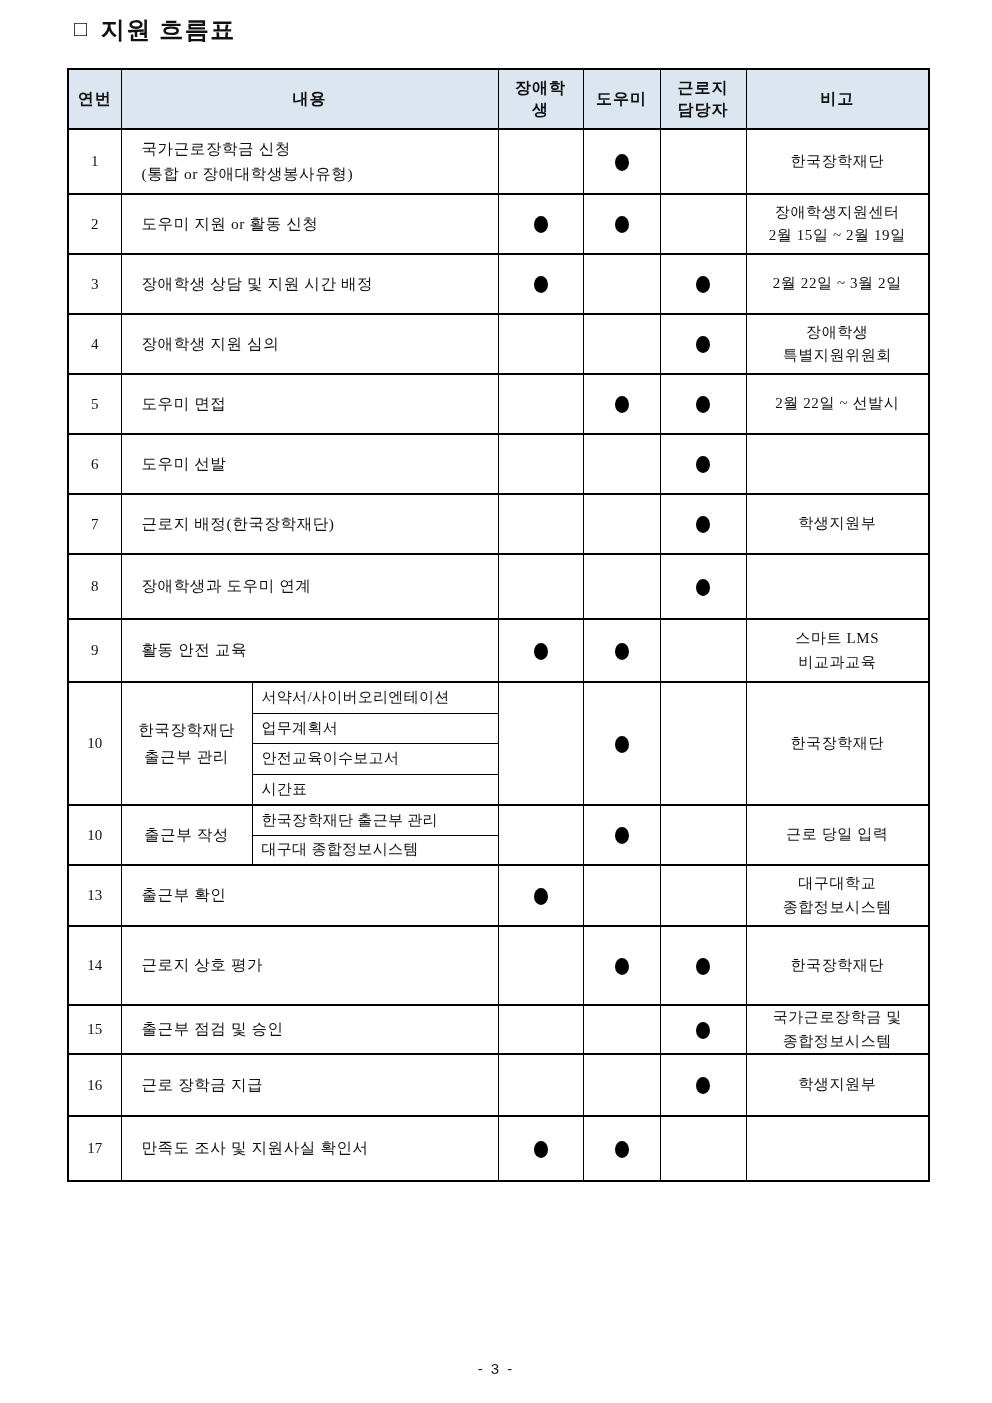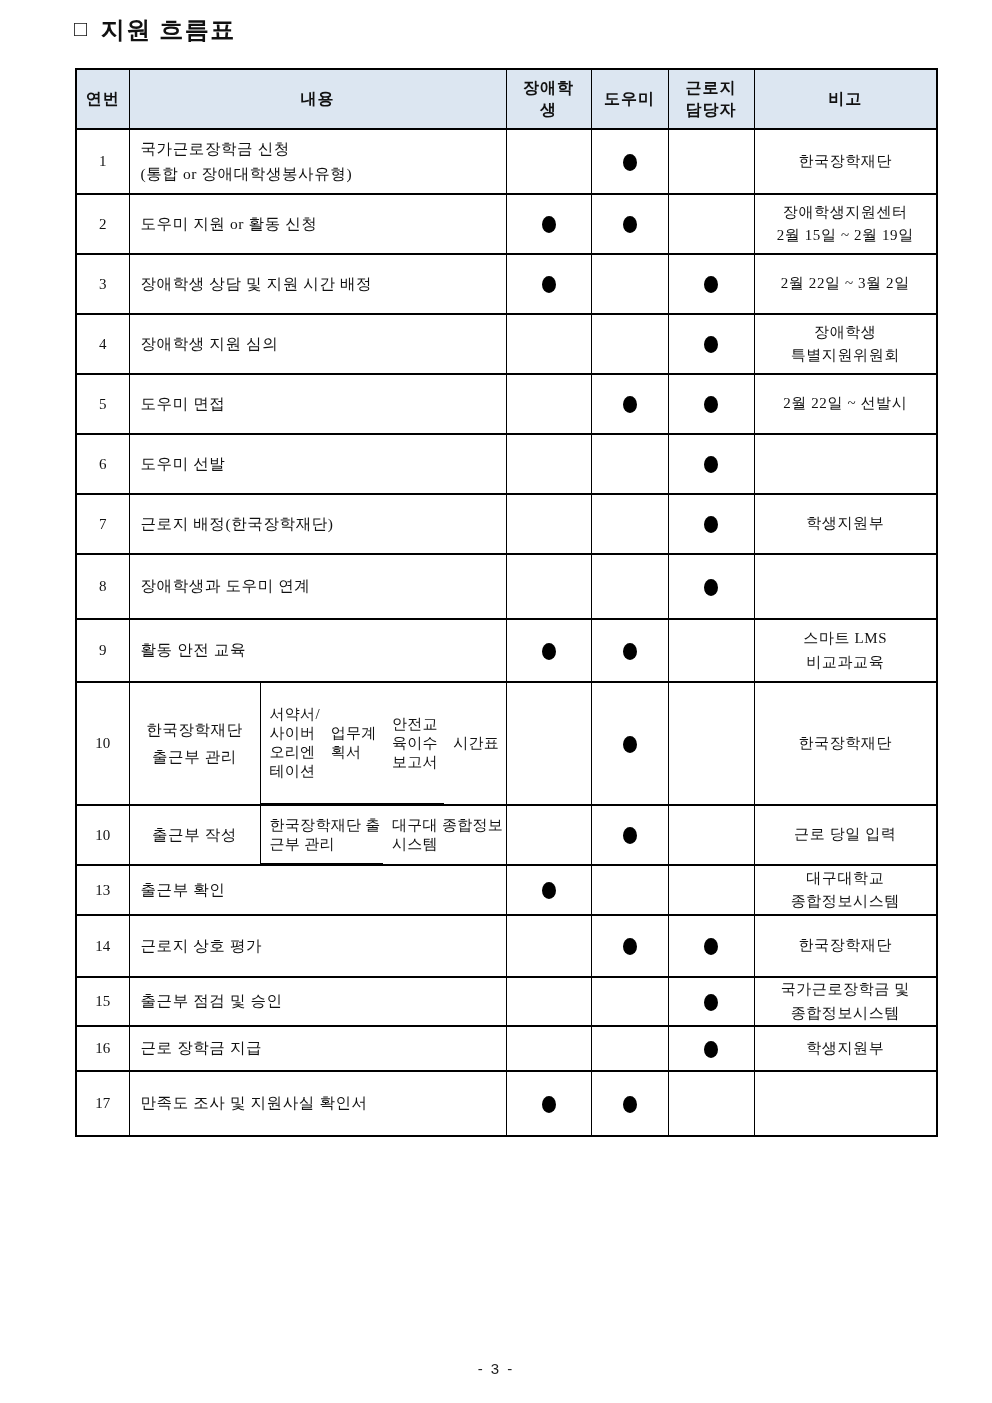--- a/index.html
+++ b/index.html
@@ -8,51 +8,51 @@
     font-family:"Liberation Serif","DejaVu Serif",serif; color:#111111;
     overflow:hidden;
   }
   .doc-title {
     position:absolute; left:74px; top:14px;
     font-size:24px; font-weight:bold; letter-spacing:1.5px;
     display:flex; align-items:center; gap:12px;
   }
   .doc-title .box-glyph { font-weight:normal; font-size:22px; position:relative; top:-1px; }
   table.flow {
-    position:absolute; left:75px; top:68px; width:861px;
+    position:absolute; left:67px; top:68px; width:861px;
     border-collapse:collapse; table-layout:fixed;
     border:2px solid #000;
   }
   th,td {
     border-left:1px solid #000; border-right:1px solid #000;
     border-top:2px solid #000; border-bottom:2px solid #000;
     padding:0; vertical-align:middle; overflow:hidden;
   }
   th {
     background:#dce6f1; font-weight:bold; font-size:16px;
     height:58px; text-align:center; line-height:1.4; letter-spacing:1px;
     border-top:1px solid #666;
   }
   td { font-size:15.5px; letter-spacing:0.6px; }
   td.no-cell { text-align:center; font-size:15px; letter-spacing:0; }
-  td.content-cell { text-align:left; padding-left:11px; line-height:1.6; }
+  td.content-cell { text-align:left; padding-left:20px; line-height:1.6; }
   td.mark-cell { text-align:center; }
   td.note-cell { text-align:center; line-height:1.55; font-size:15px; }
   .dot {
     display:inline-block; width:14px; height:17px; background:#000;
     border-radius:50%; vertical-align:middle;
   }
   td.content-nested { padding:0; }
   .nest { display:flex; width:100%; height:100%; align-items:stretch; }
   .nest-label {
     width:130px; flex:0 0 130px; display:flex; flex-direction:column;
     justify-content:center; align-items:center; text-align:center;
     line-height:1.7; border-right:1px solid #000;
   }
-  .nest-subs { flex:1; display:flex; }
+  .nest-subs { flex:1; display:flex; flex-direction:column; }
   .nest-sub {
     flex:1; display:flex; align-items:center; padding-left:9px;
     border-bottom:1px solid #000; font-size:15px; letter-spacing:0.3px;
   }
   .nest-sub:last-child { border-bottom:none; }
   .page-footer {
     position:absolute; left:0; right:0; top:1360px; text-align:center;
     font-size:15px; letter-spacing:2px; color:#222;
     font-family:"Liberation Sans","DejaVu Sans",sans-serif;
   }
@@ -245,34 +245,34 @@
               </div>
             </div>
           </td>
           <td class="mark-cell"></td>
           <td class="mark-cell"><span class="dot"></span></td>
           <td class="mark-cell"></td>
           <td class="note-cell">
             <div>근로 당일 입력</div>
           </td>
         </tr>
-        <tr style="height: 50px;">
+        <tr style="height: 61px;">
           <td class="no-cell">13</td>
           <td class="content-cell">
             <div>출근부 확인</div>
           </td>
           <td class="mark-cell"><span class="dot"></span></td>
           <td class="mark-cell"></td>
           <td class="mark-cell"></td>
           <td class="note-cell">
             <div>대구대학교</div>
             <div>종합정보시스템</div>
           </td>
         </tr>
-        <tr style="height: 62px;">
+        <tr style="height: 79px;">
           <td class="no-cell">14</td>
           <td class="content-cell">
             <div>근로지 상호 평가</div>
           </td>
           <td class="mark-cell"></td>
           <td class="mark-cell"><span class="dot"></span></td>
           <td class="mark-cell"><span class="dot"></span></td>
           <td class="note-cell">
             <div>한국장학재단</div>
           </td>
@@ -283,21 +283,21 @@
             <div>출근부 점검 및 승인</div>
           </td>
           <td class="mark-cell"></td>
           <td class="mark-cell"></td>
           <td class="mark-cell"><span class="dot"></span></td>
           <td class="note-cell">
             <div>국가근로장학금 및</div>
             <div>종합정보시스템</div>
           </td>
         </tr>
-        <tr style="height: 45px;">
+        <tr style="height: 62px;">
           <td class="no-cell">16</td>
           <td class="content-cell">
             <div>근로 장학금 지급</div>
           </td>
           <td class="mark-cell"></td>
           <td class="mark-cell"></td>
           <td class="mark-cell"><span class="dot"></span></td>
           <td class="note-cell">
             <div>학생지원부</div>
           </td>

